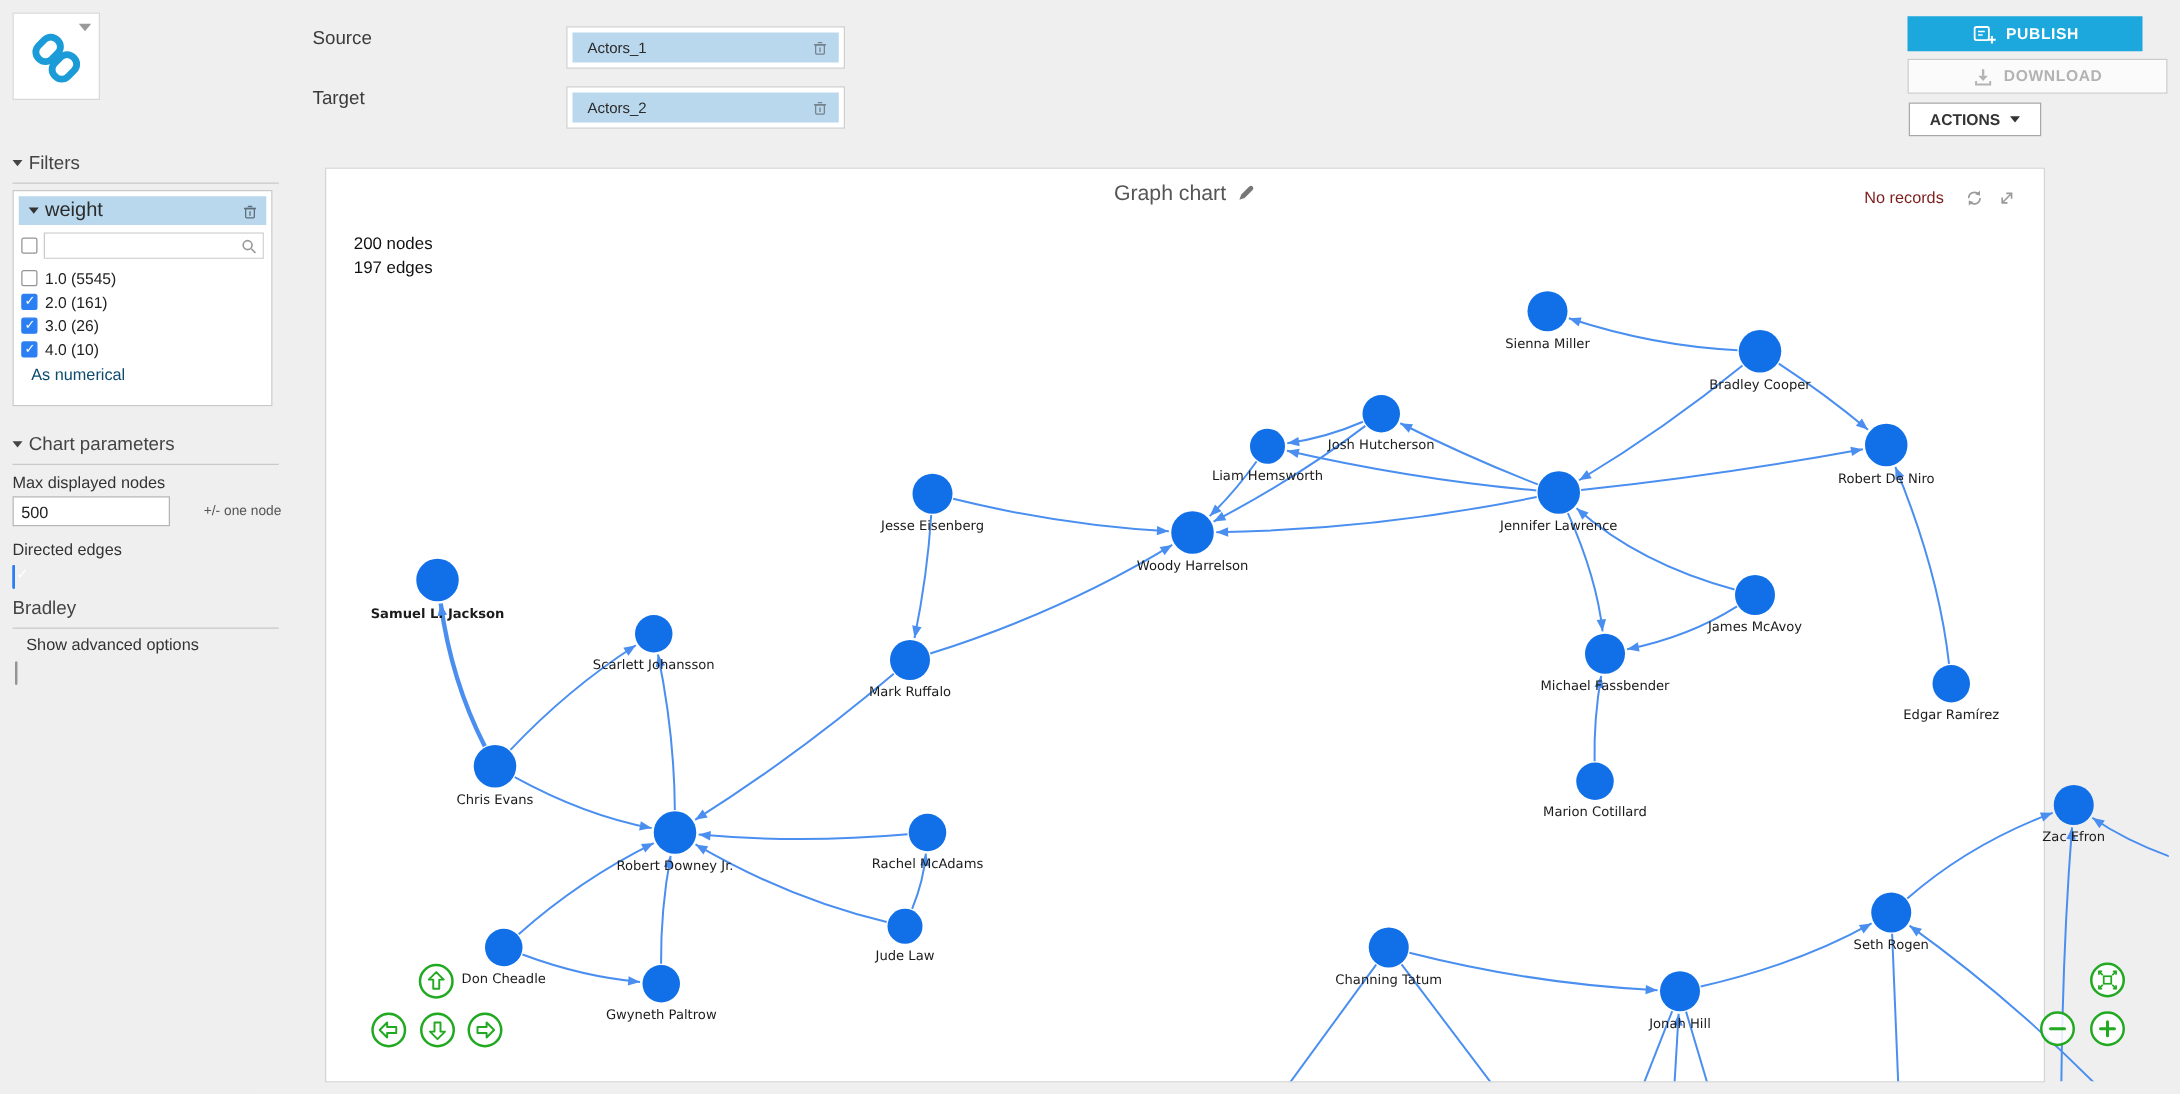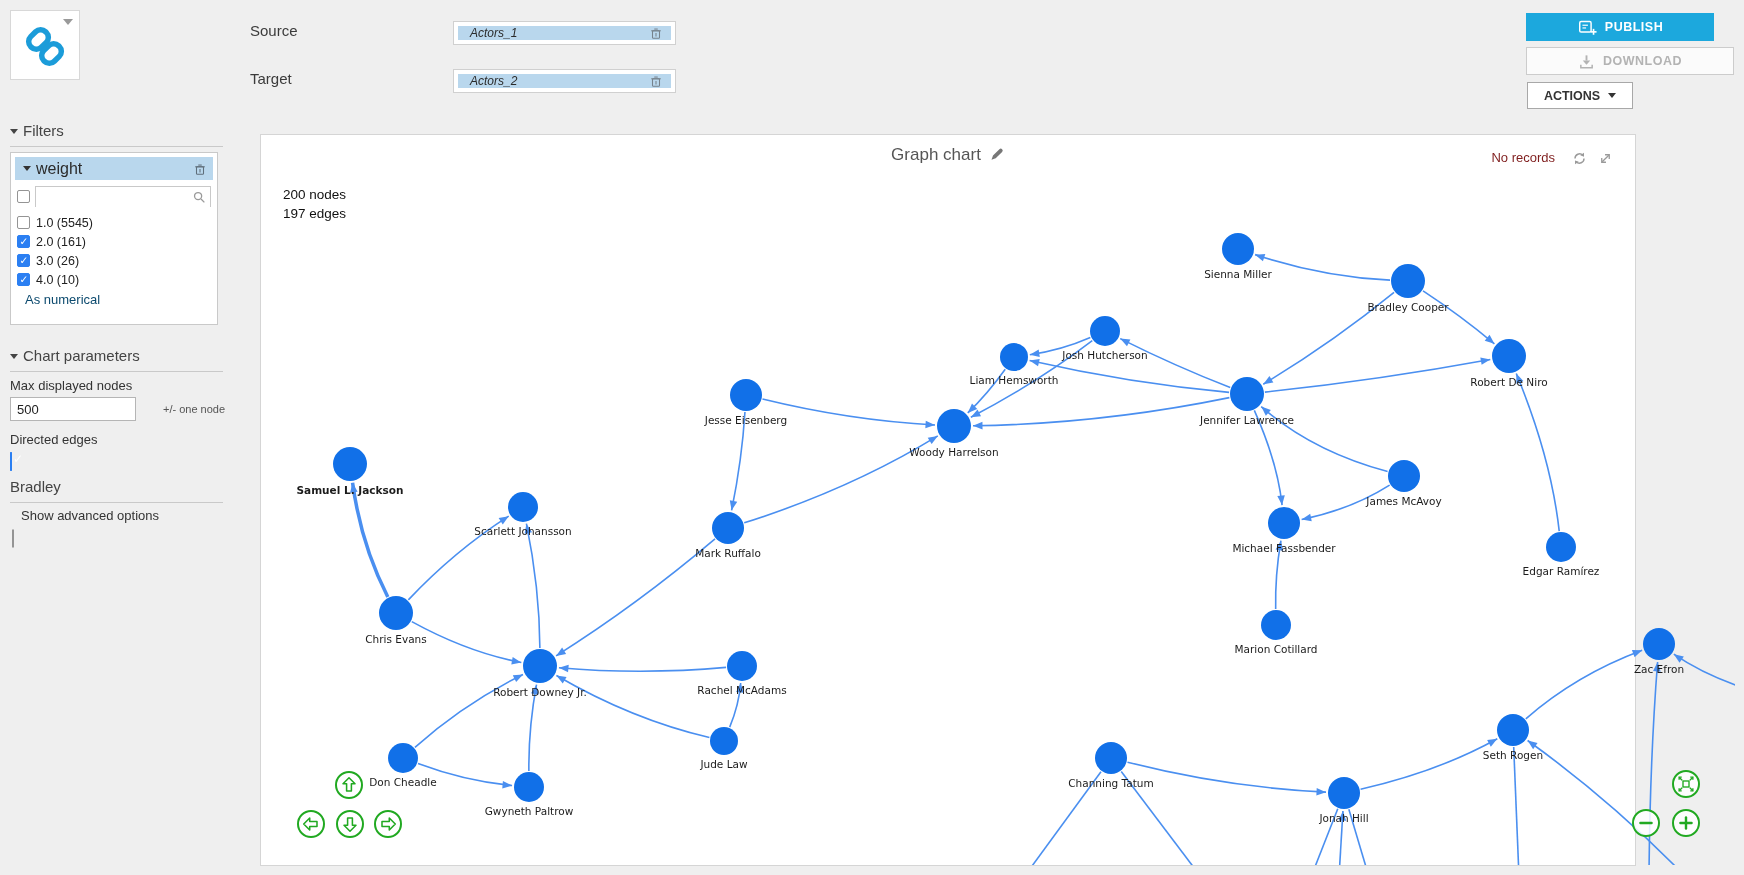--- a/index.html
+++ b/index.html
@@ -5,21 +5,21 @@
   * { margin:0; padding:0; box-sizing:border-box; }
   html,body { width:1744px; height:875px; background:#efefef; font-family:"Liberation Sans",sans-serif; overflow:hidden; position:relative; }
   .abs { position:absolute; }
 
   
   .logo-card { left:10px; top:10px; width:70px; height:70px; background:#fff; border:1px solid #d8d8d8; }
   .logo-caret { right:6px; top:8px; width:0; height:0; border-left:5px solid transparent; border-right:5px solid transparent; border-top:6px solid #9a9a9a; }
 
   
   .fld-label { font-size:15px; color:#3b3b3b; }
-  .fld-box { width:223px; height:24px; background:#fff; border:1px solid #d0d0d0; padding:4px;font-style:italic; }
+  .fld-box { width:223px; height:34px; background:#fff; border:1px solid #d0d0d0; padding:4px; }
   .pill { width:100%; height:100%; background:#b9d7ed; display:flex; align-items:center; padding:0 8px 0 12px; }
   .pill span { flex:1; font-size:12px; color:#2b2b2b; }
 
   
   .btn { display:flex; align-items:center; justify-content:center; gap:8px; font-weight:bold; cursor:pointer; }
   .btn-publish { left:1526px; top:13px; width:188px; height:28px; background:#1ca8dd; color:#fff; font-size:12.5px; letter-spacing:.5px; }
   .btn-download { left:1526px; top:47px; width:208px; height:28px; background:#fbfbfb; border:1px solid #ccc; color:#b3b3b3; font-size:12.5px; letter-spacing:.5px; }
   .btn-actions { left:1527px; top:82px; width:106px; height:27px; background:#fff; border:1px solid #a8a8a8; color:#333; font-size:12.5px; }
   .caret-dn { width:0; height:0; border-left:4.5px solid transparent; border-right:4.5px solid transparent; border-top:5.5px solid #333; }
 

